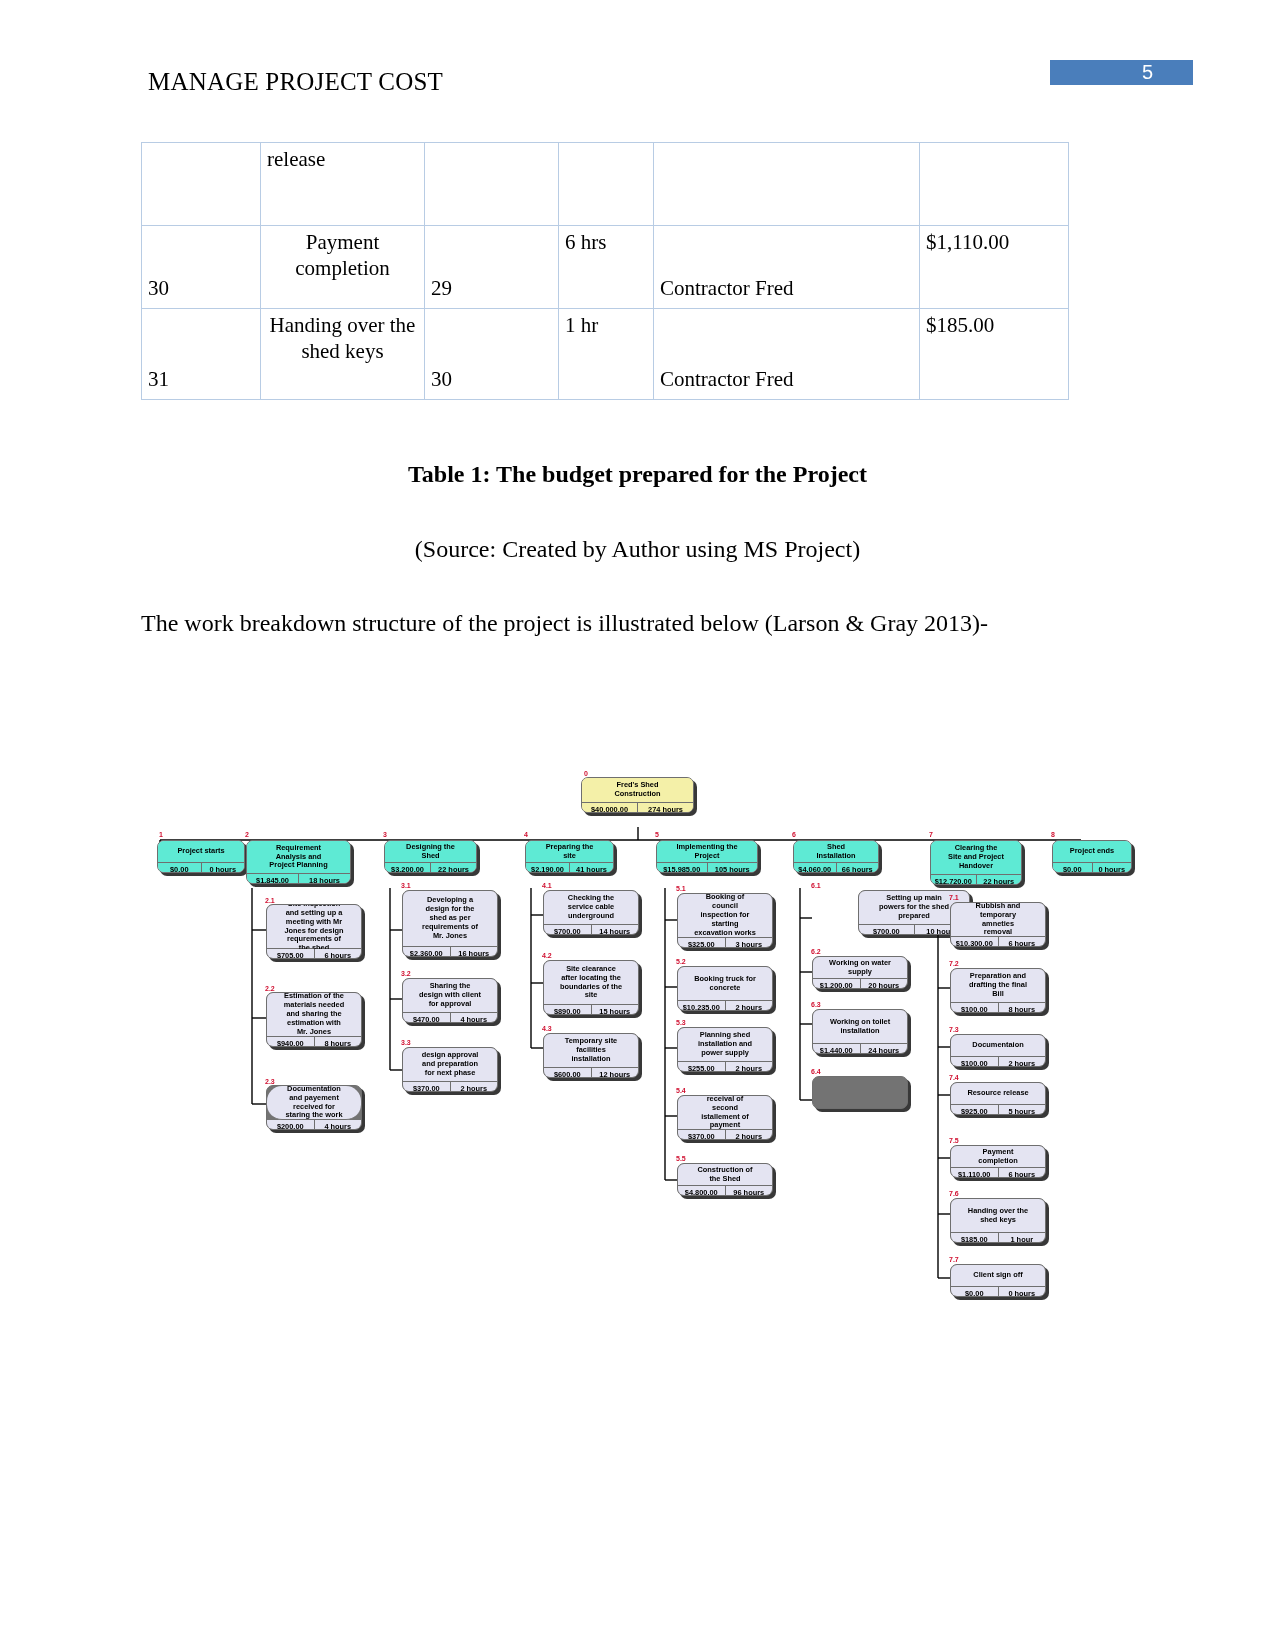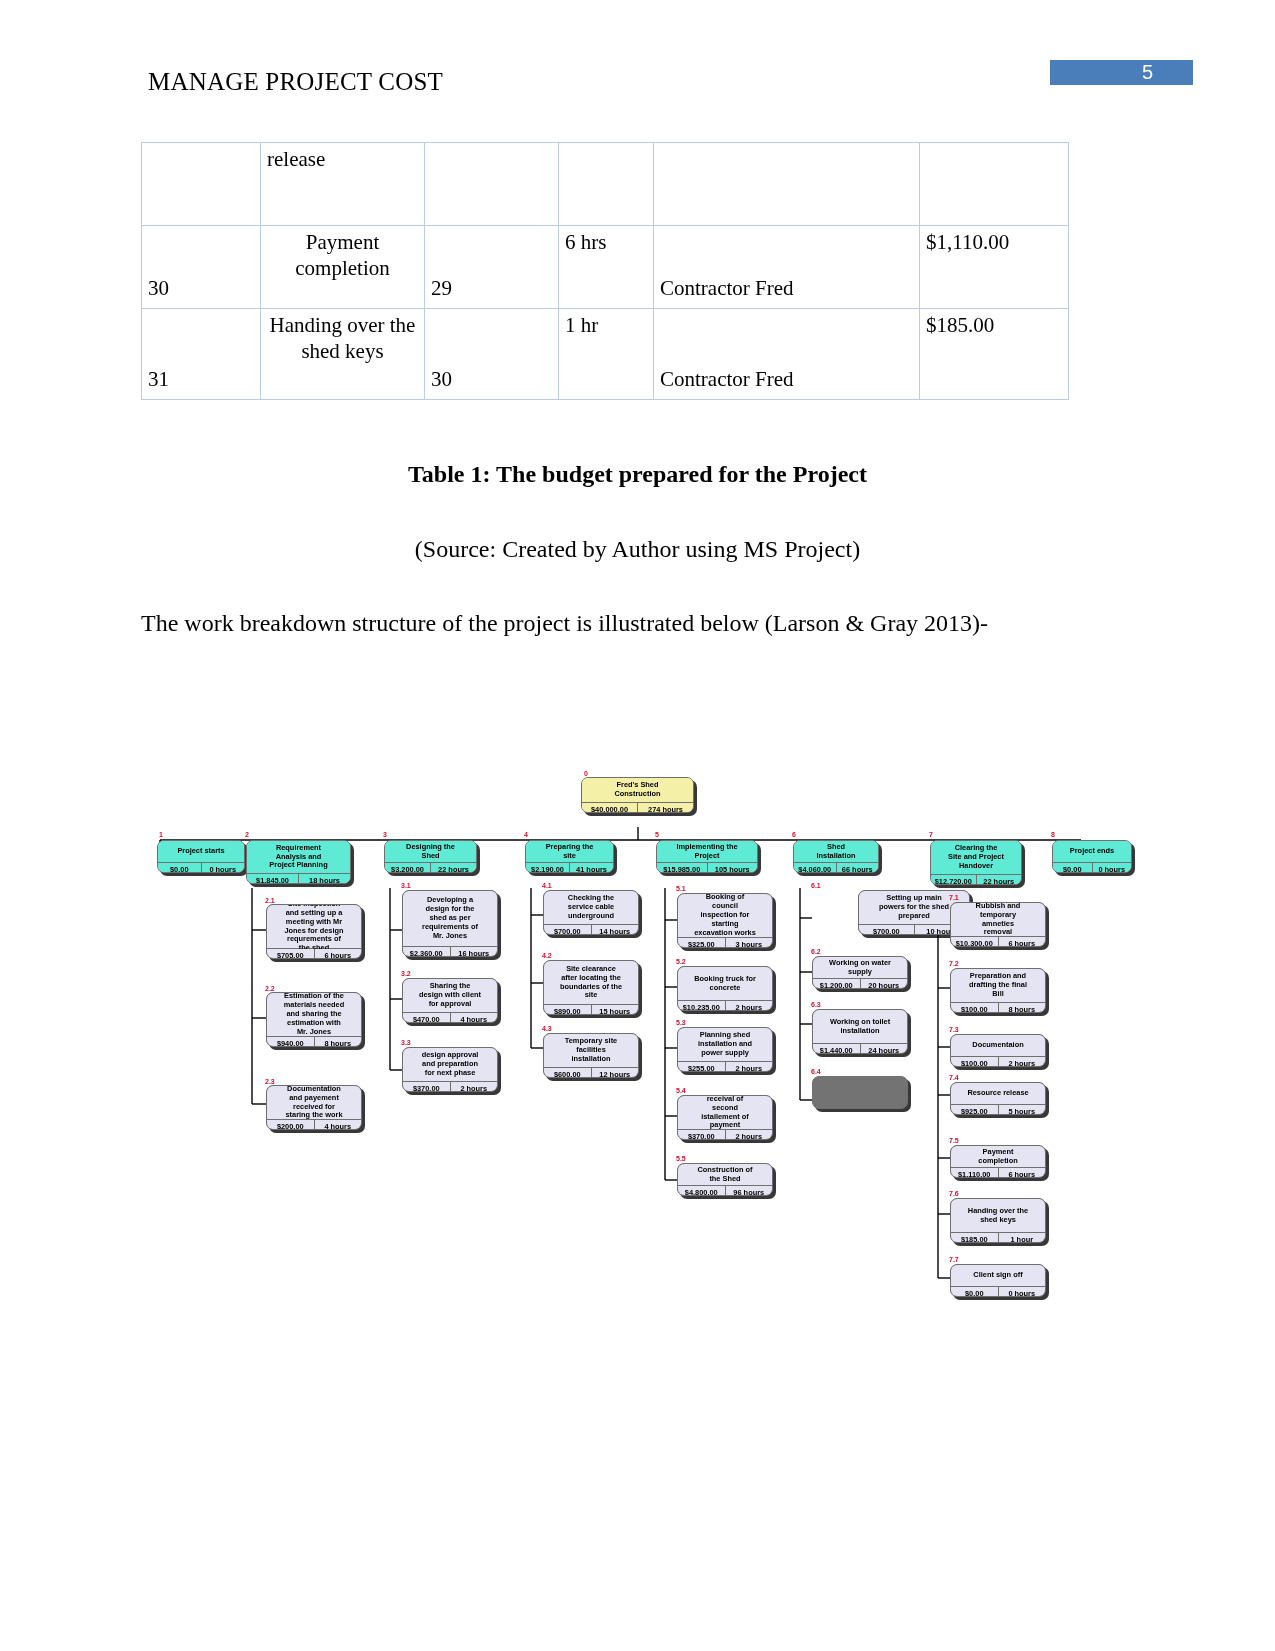--- a/index.html
+++ b/index.html
@@ -316,21 +316,21 @@
   <div class="node lvl2" style="left:266px; top:992px; width:96px; height:55px;">
     <div class="ttl" style="height:41px;">Estimation of the materials needed and sharing the estimation with Mr. Jones</div>
     <div class="vals">
       <div>$940.00</div>
       <div>8 hours</div>
     </div>
   </div>
 
   <div class="wbs-num" style="left:265px; top:1078px;">2.3</div>
   <div class="node lvl2" style="left:266px; top:1085px; width:96px; height:45px;">
-    <div class="ttl" style="height:31px;">Documentation and payement received for staring the work</div>
+    <div class="ttl" style="height:31px;border-radius:15px;">Documentation and payement received for staring the work</div>
     <div class="vals">
       <div>$200.00</div>
       <div>4 hours</div>
     </div>
   </div>
 
   <div class="wbs-num" style="left:401px; top:882px;">3.1</div>
   <div class="node lvl2" style="left:402px; top:890px; width:96px; height:67px;">
     <div class="ttl" style="height:53px;">Developing a design for the shed as per requirements of Mr. Jones</div>
     <div class="vals">

